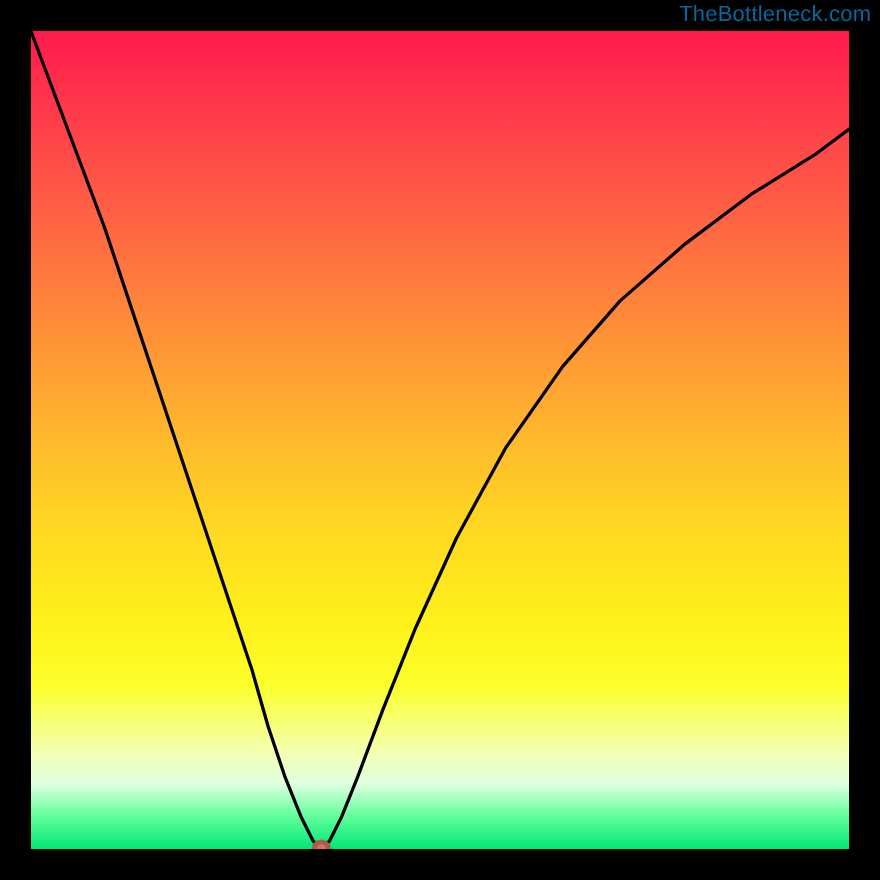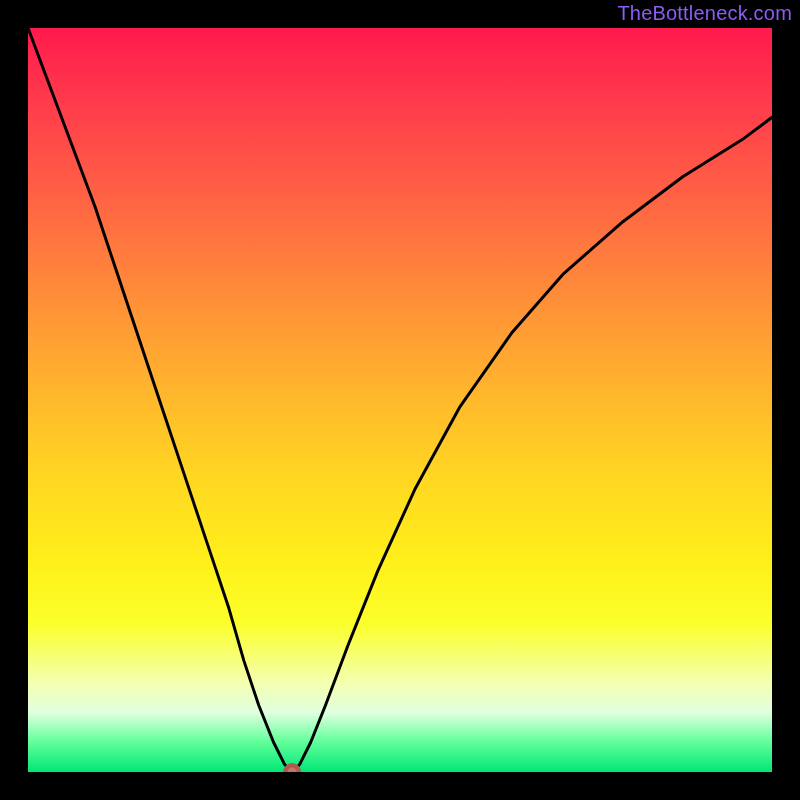--- a/index.html
+++ b/index.html
@@ -54,21 +54,21 @@
     position: absolute;
     left: 0;
     top: 0;
     width: 100%;
     height: 100%;
   }
   .watermark {
     position: absolute;
     top: 2px;
     right: 8px;
-    color: #8b5cf6;
+    color: #0369a1;
     font-size: 20px;
     font-weight: 500;
     letter-spacing: 0.2px;
     user-select: none;
   }
   .marker {
     fill: #c8746a;
     stroke: #b05a4d;
     stroke-width: 0.6;
   }

